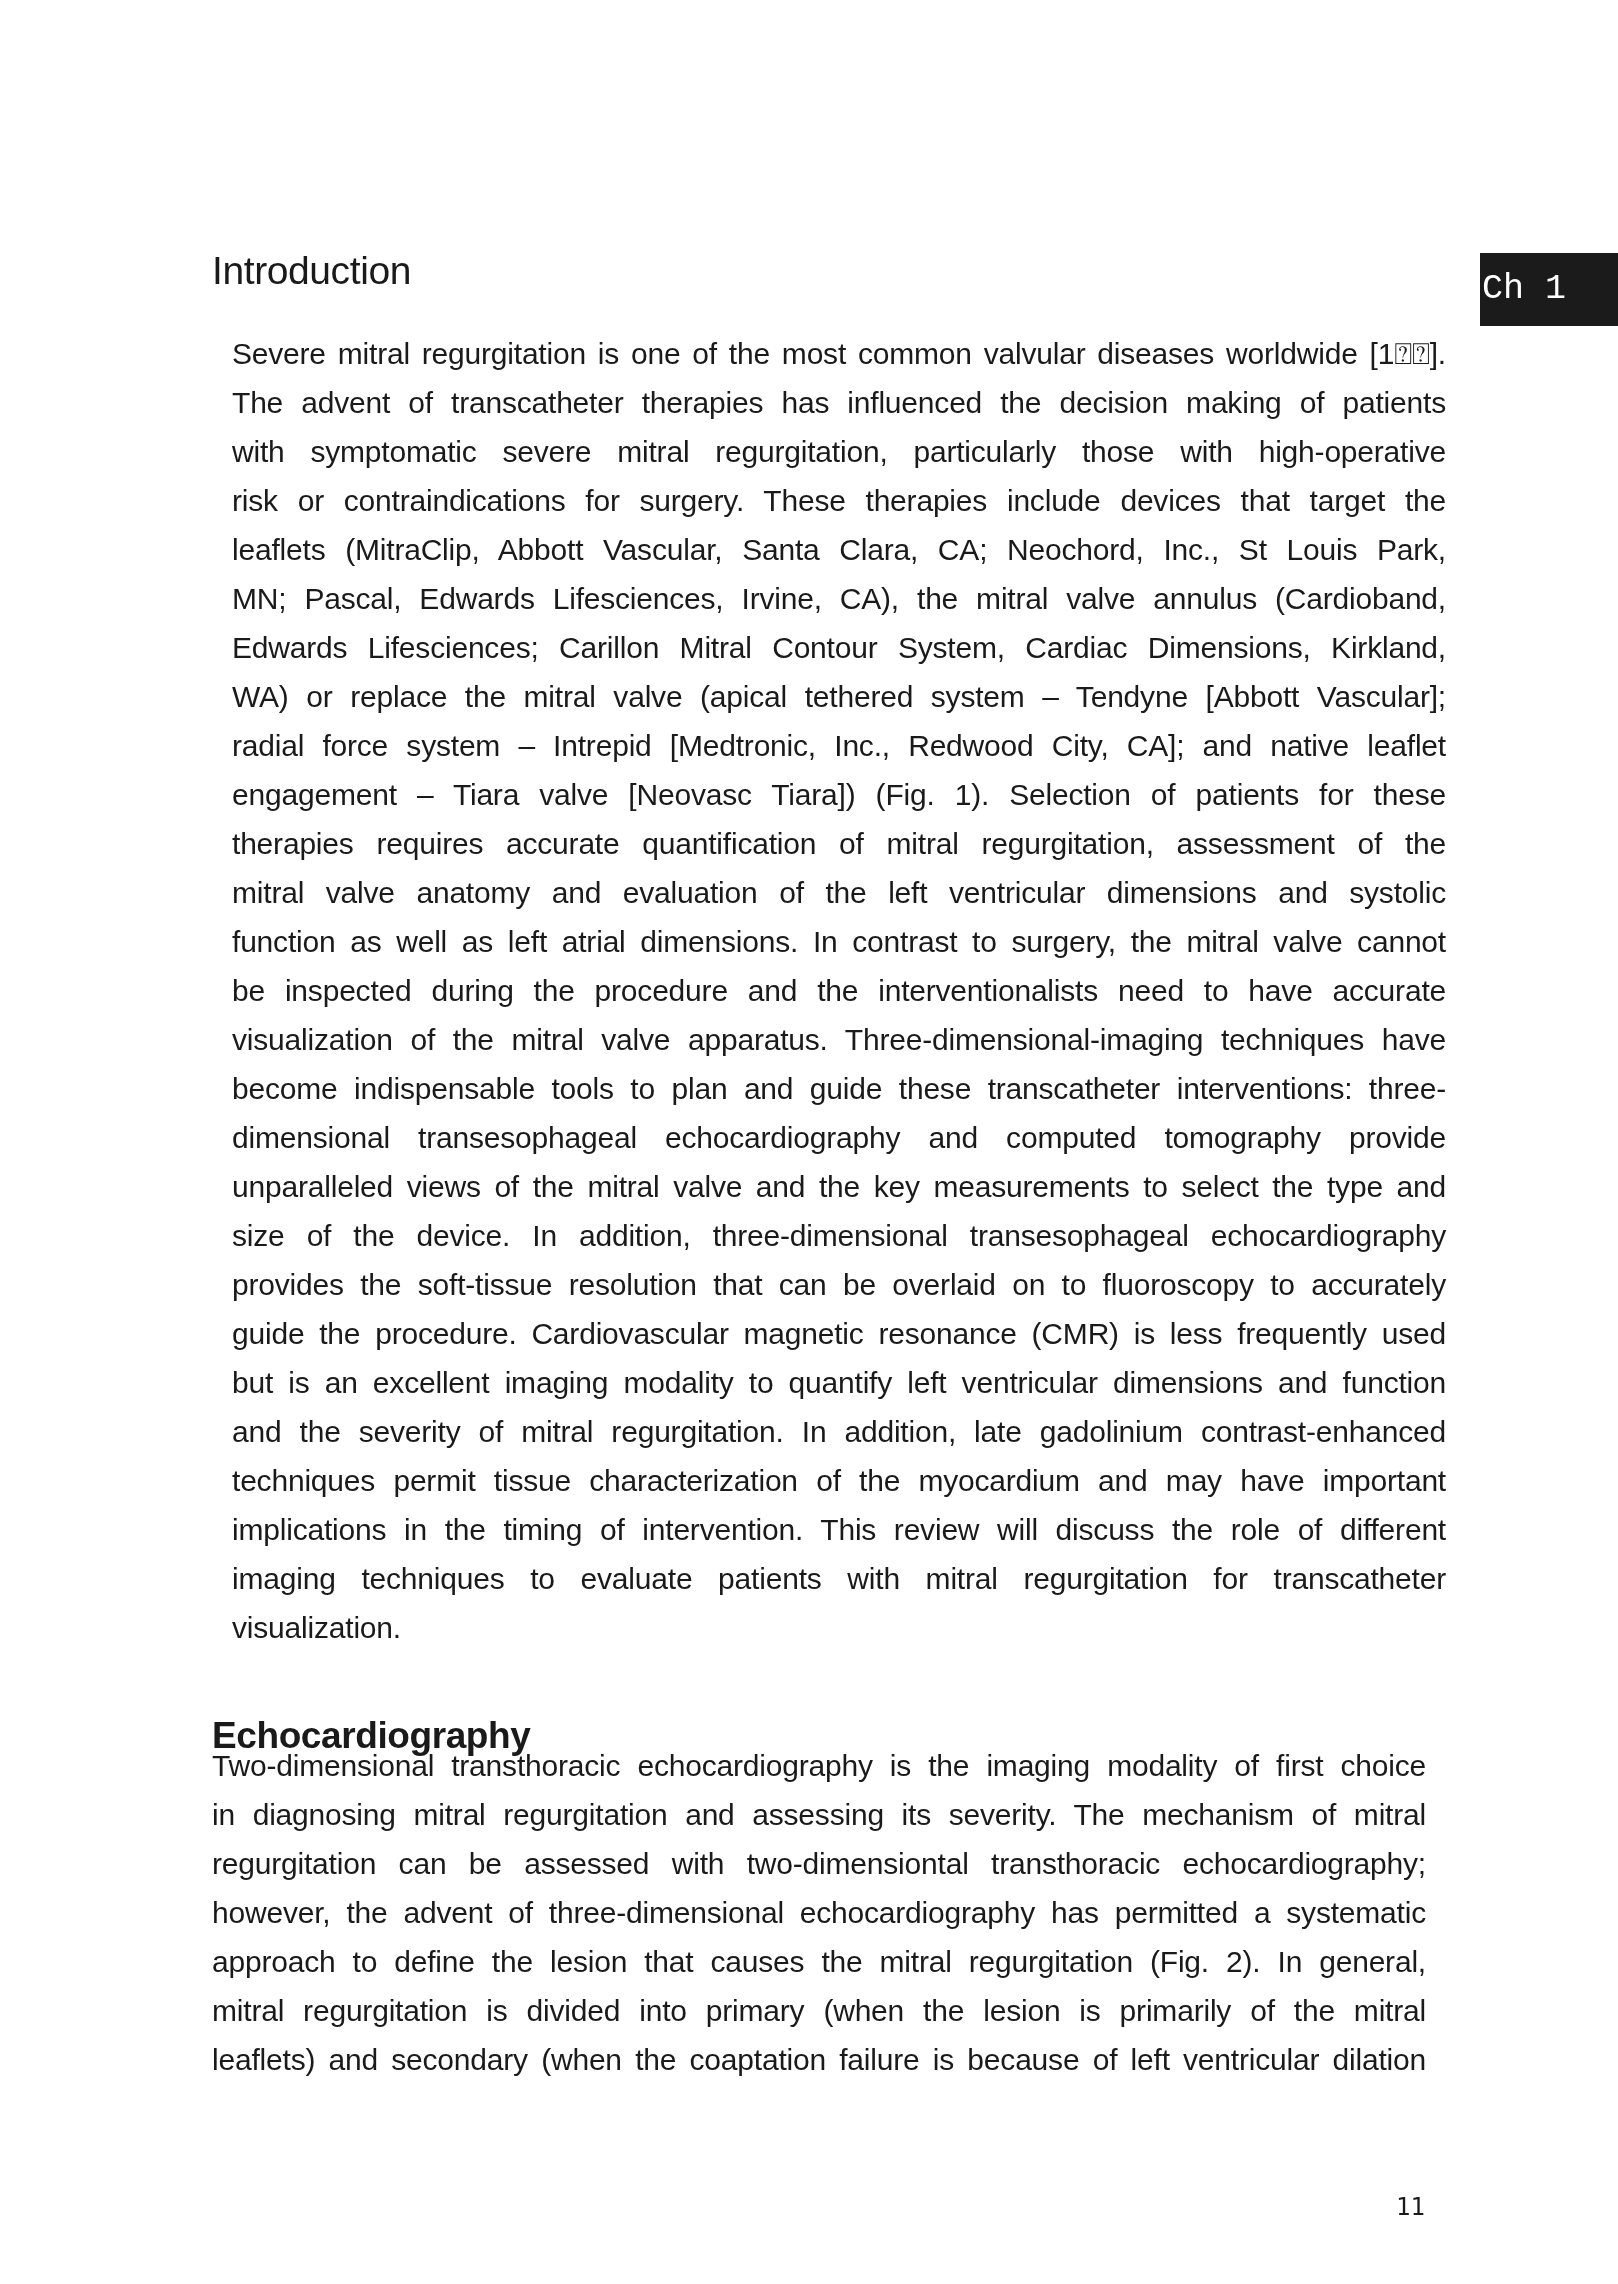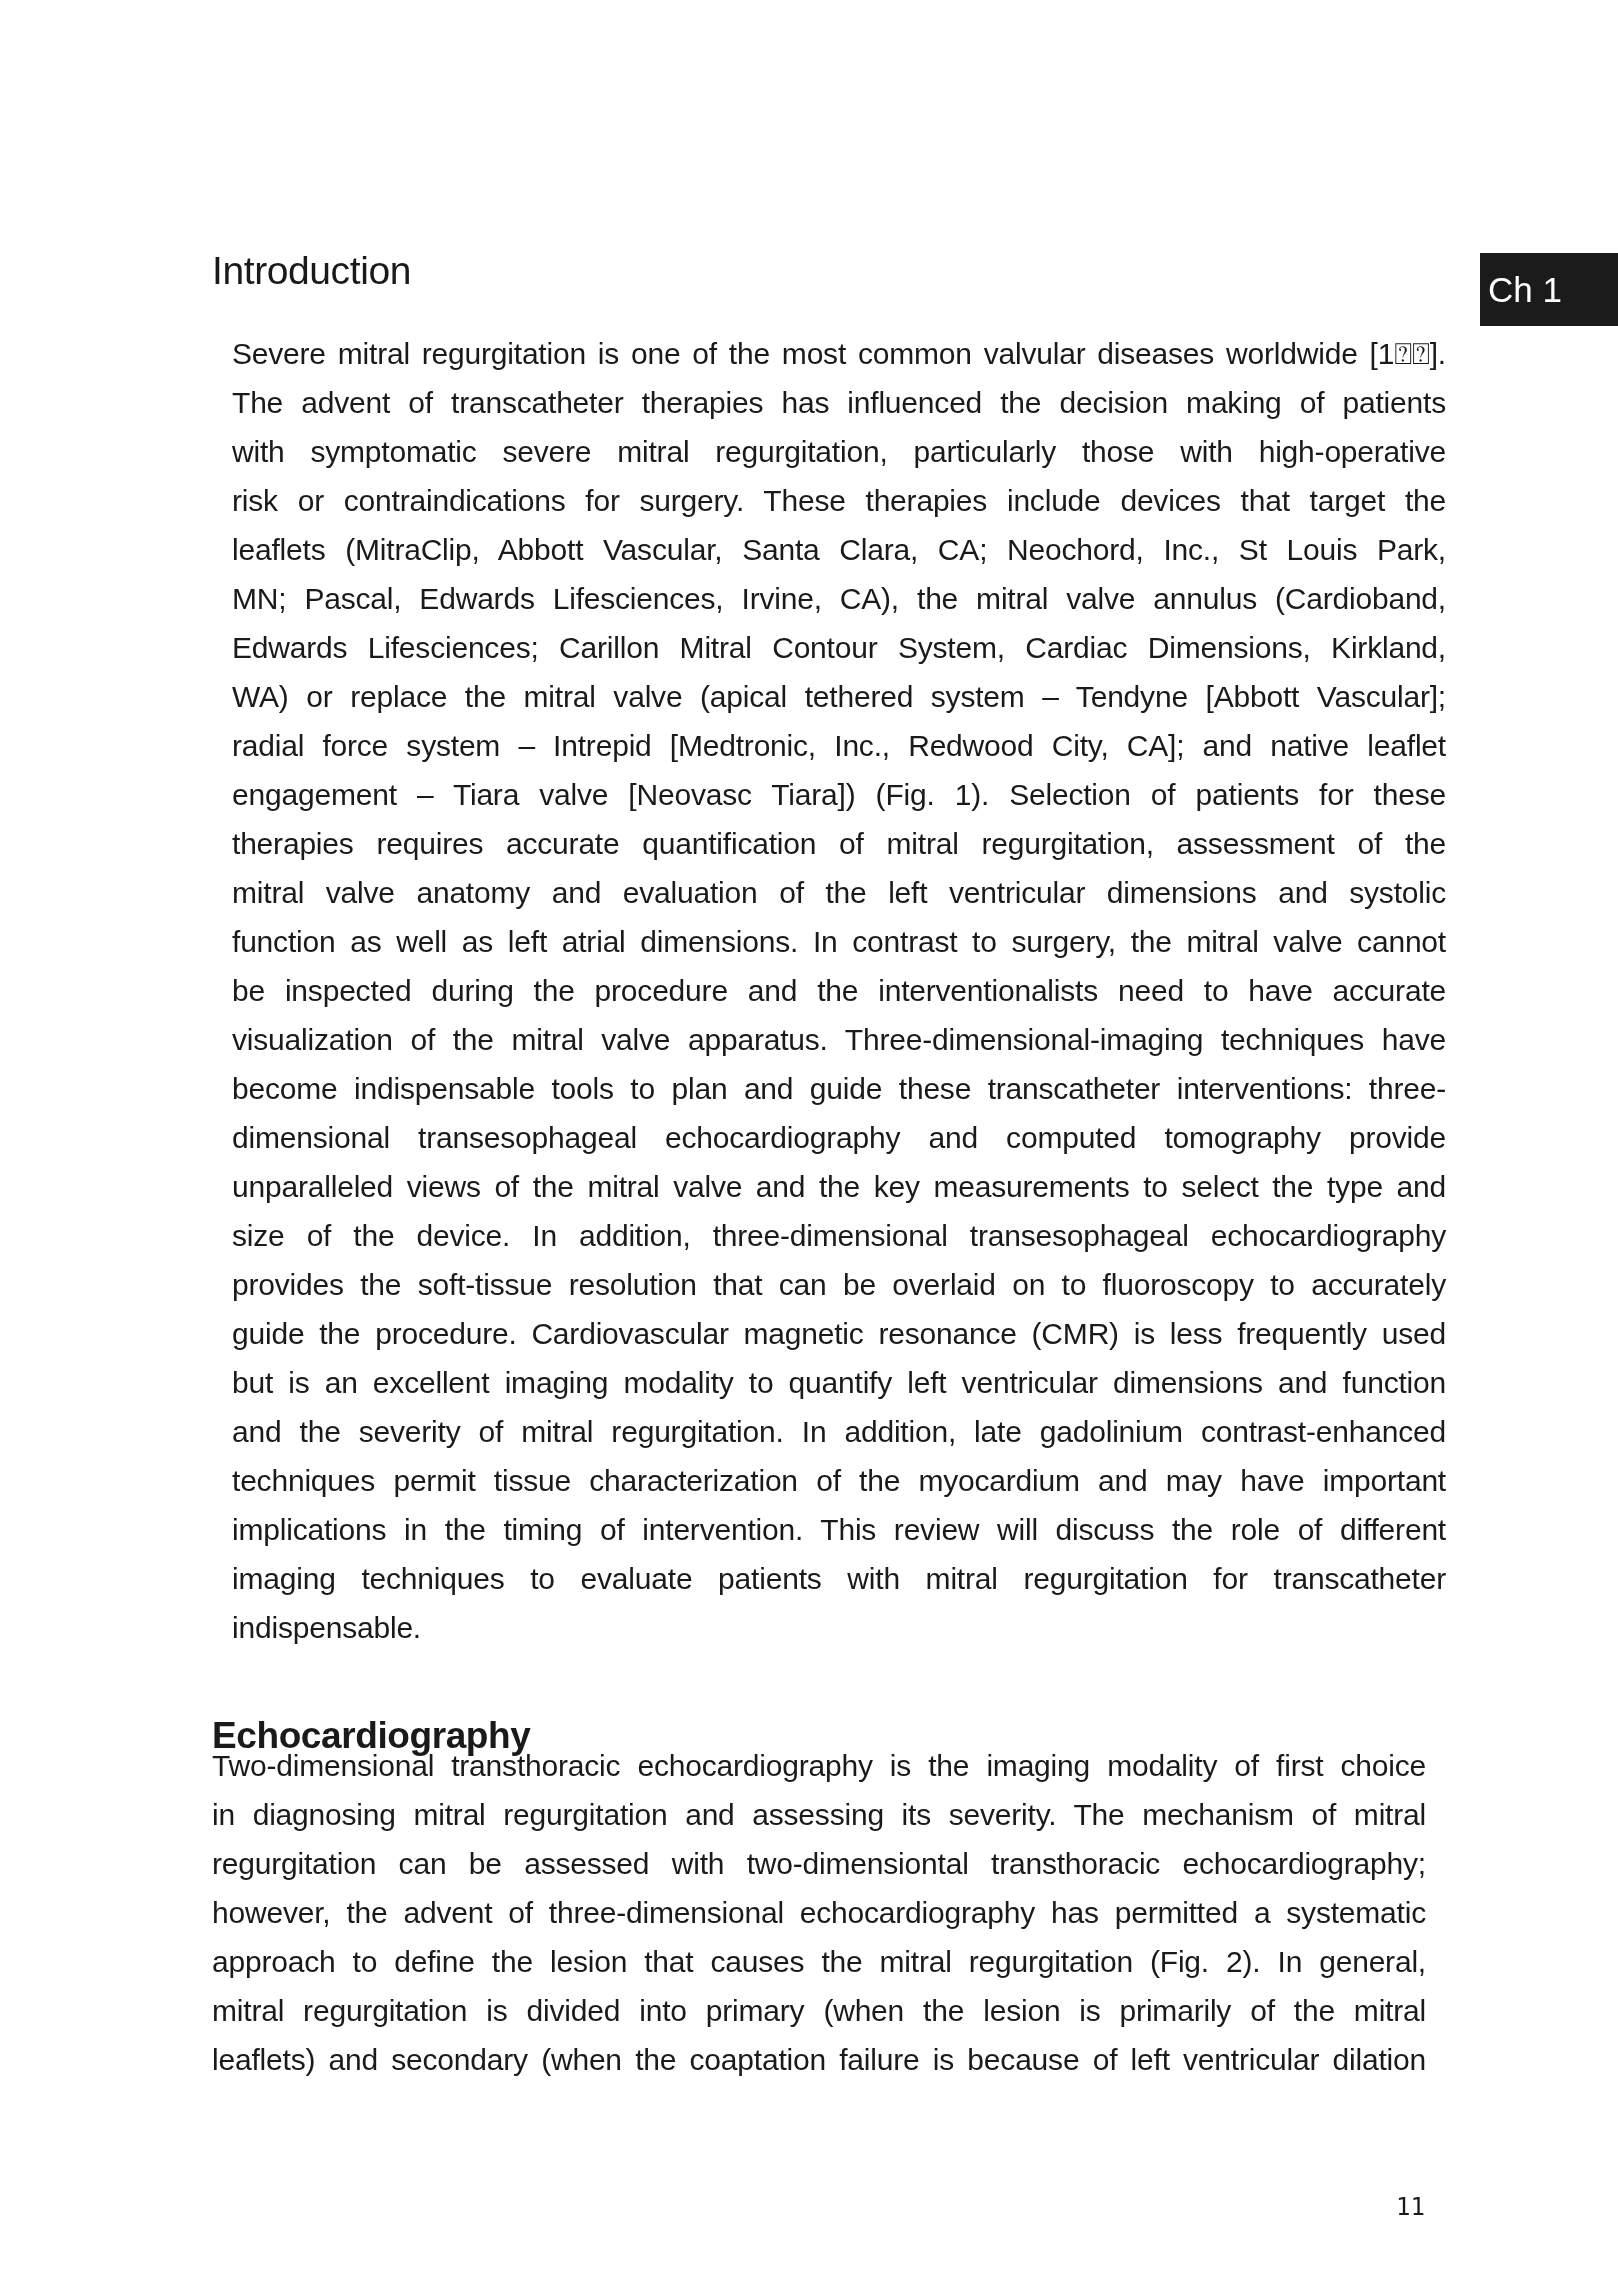--- a/index.html
+++ b/index.html
@@ -14,23 +14,23 @@
   .h1 {
     position:absolute; left:212px; top:250px;
     font-size:39px; font-weight:normal; line-height:1.1;
     letter-spacing:-0.4px;
   }
   .chapter-badge {
     position:absolute; left:1480px; top:253px;
     width:138px; height:73px;
     background:#1b1b1b;
     color:#ffffff;
-    font-family:Liberation Sans, sans-serif;
+    font-family:Liberation Mono, monospace;
     font-size:35px; line-height:73px;
-    padding-left:8px; box-sizing:border-box;
+    padding-left:2px; box-sizing:border-box;
     white-space:nowrap;
   }
   .body-text {
     position:absolute; left:212px; width:1214px;
     font-size:30px; letter-spacing:-0.2px;
   }
   #para-intro { top:329px;margin-left:20px; }
   #para-echo  { top:1741px; }
   .line {
     height:49px; line-height:49px;
@@ -79,21 +79,21 @@
     <div class="line">dimensional transesophageal echocardiography and computed tomography provide</div>
     <div class="line">unparalleled views of the mitral valve and the key measurements to select the type and</div>
     <div class="line">size of the device. In addition, three-dimensional transesophageal echocardiography</div>
     <div class="line">provides the soft-tissue resolution that can be overlaid on to fluoroscopy to accurately</div>
     <div class="line">guide the procedure. Cardiovascular magnetic resonance (CMR) is less frequently used</div>
     <div class="line">but is an excellent imaging modality to quantify left ventricular dimensions and function</div>
     <div class="line">and the severity of mitral regurgitation. In addition, late gadolinium contrast-enhanced</div>
     <div class="line">techniques permit tissue characterization of the myocardium and may have important</div>
     <div class="line">implications in the timing of intervention. This review will discuss the role of different</div>
     <div class="line">imaging techniques to evaluate patients with mitral regurgitation for transcatheter</div>
-    <div class="line">indispensable.</div>
+    <div class="line">visualization.</div>
   </div>
 
 <div class="h2">Echocardiography</div>
 
 <div id="para-echo" class="body-text">
     <div class="line">Two-dimensional transthoracic echocardiography is the imaging modality of first choice</div>
     <div class="line">in diagnosing mitral regurgitation and assessing its severity. The mechanism of mitral</div>
     <div class="line">regurgitation can be assessed with two-dimensiontal transthoracic echocardiography;</div>
     <div class="line">however, the advent of three-dimensional echocardiography has permitted a systematic</div>
     <div class="line">approach to define the lesion that causes the mitral regurgitation (Fig. 2). In general,</div>

